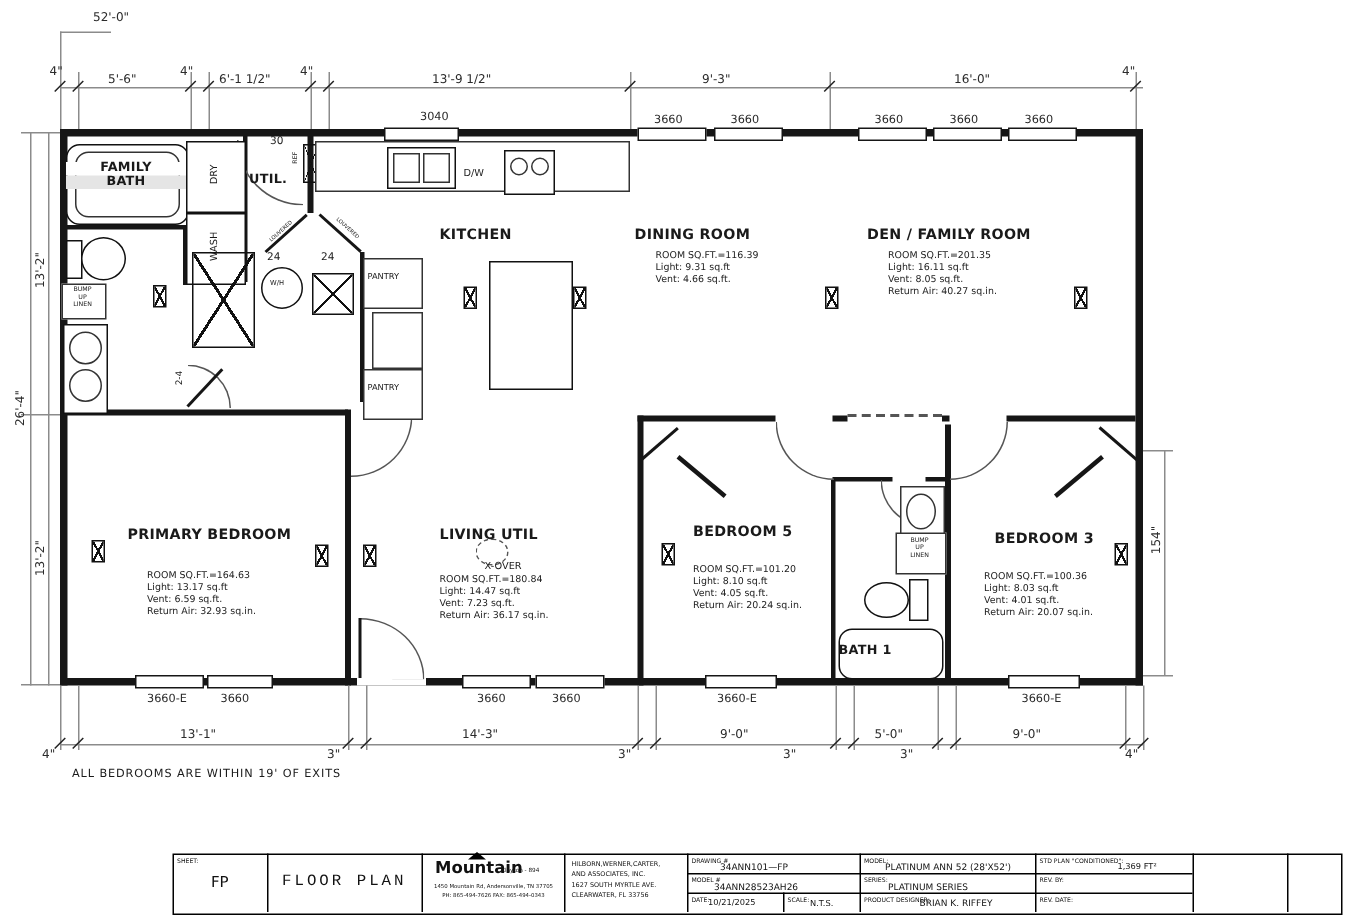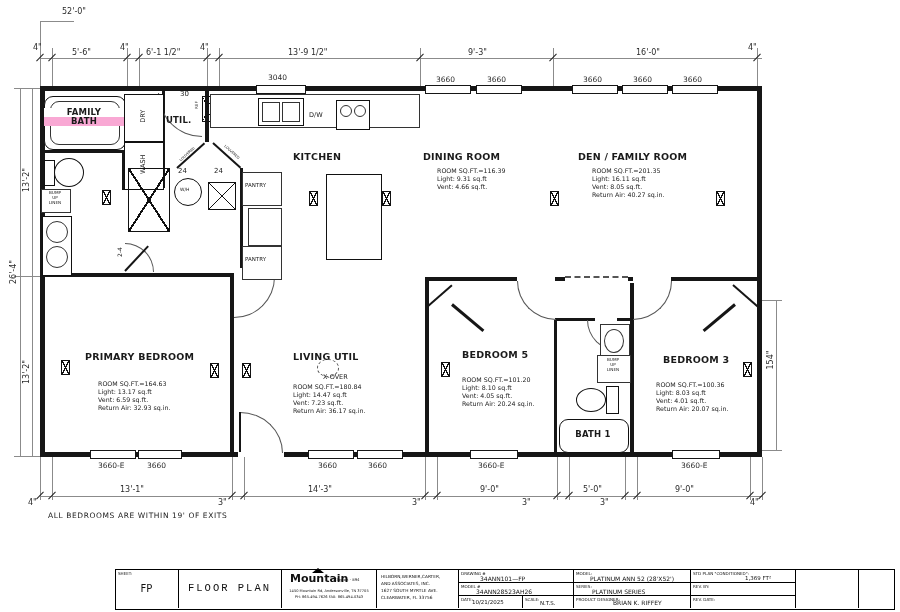--- a/index.html
+++ b/index.html
@@ -91,21 +91,21 @@
   <div class="wall" style="left:40px;top:452px;width:722px;height:5px"></div>
   <div class="wall" style="left:40px;top:86px;width:5px;height:371px"></div>
   <div class="wall" style="left:757px;top:86px;width:5px;height:371px"></div>
 
   <div class="window" style="left:256px;width:48px"></div>
   <div class="window" style="left:425px;width:44px"></div>
   <div class="window" style="left:476px;width:44px"></div>
   <div class="window" style="left:572px;width:44px"></div>
   <div class="window" style="left:622px;width:44px"></div>
   <div class="window" style="left:672px;width:44px"></div>
-  <div class="lbl winlbl" style="left:268px;top:74px">3040</div>
+  <div class="lbl winlbl" style="left:280px;top:74px">3040</div>
   <div class="lbl winlbl" style="left:436px;top:76px">3660</div>
   <div class="lbl winlbl" style="left:487px;top:76px">3660</div>
   <div class="lbl winlbl" style="left:583px;top:76px">3660</div>
   <div class="lbl winlbl" style="left:633px;top:76px">3660</div>
   <div class="lbl winlbl" style="left:683px;top:76px">3660</div>
 
   <div class="window windowB" style="left:90px;width:44px"></div>
   <div class="window windowB" style="left:138px;width:42px"></div>
   <div class="window windowB" style="left:308px;width:44px"></div>
   <div class="window windowB" style="left:357px;width:44px"></div>
@@ -160,21 +160,21 @@
 
   <div class="lbl" style="left:180px;top:91px;font-size:7px">30</div>
   <div class="lbl" style="left:178px;top:168px;font-size:7px">24</div>
   <div class="lbl" style="left:214px;top:168px;font-size:7px">24</div>
   <div class="lbl vert" style="left:110px;top:249px;width:20px;font-size:6px;text-align:center">2-4</div>
 
   <div class="fixture round" style="left:44px;top:96px;width:80px;height:52px"></div>
   <div class="thinfix round" style="left:50px;top:101px;width:68px;height:42px"></div>
   <div class="lbl rname" style="left:44px;top:108px;width:80px;text-align:center;font-size:8.5px;line-height:9px">
     <div style="background:#fff">FAMILY</div>
-    <div style="background:#f9a8d4">BATH</div>
+    <div style="background:#e5e5e5">BATH</div>
   </div>
   <div class="fixture" style="left:124px;top:94px;width:38px;height:46px;border-width:1px"></div>
   <div class="fixture" style="left:124px;top:142px;width:38px;height:46px;border-width:1px"></div>
   <div class="lbl vert" style="left:131px;top:113px;width:24px;text-align:center;font-size:6.5px">DRY</div>
   <div class="lbl vert" style="left:131px;top:161px;width:24px;text-align:center;font-size:6.5px">WASH</div>
   <div class="lbl rname" style="left:166px;top:116px;font-size:8.5px">UTIL.</div>
   <div class="fixture" style="left:44px;top:160px;width:9px;height:24px;border-width:1px"></div>
   <div class="fixture circle" style="left:54px;top:158px;width:28px;height:27px;border-width:1px"></div>
   <div class="xbox" style="left:128px;top:168px;width:40px;height:62px"></div>
   <div class="thinfix" style="left:41px;top:189px;width:28px;height:22px"></div>
@@ -253,21 +253,21 @@
   <div class="lbl tiny" style="left:598px;top:358px;width:30px">
     <div>BUMP</div>
     <div>UP</div>
     <div>LINEN</div>
   </div>
   <div class="thinfix" style="left:600px;top:324px;width:28px;height:30px"></div>
   <div class="thinfix circle" style="left:604px;top:329px;width:18px;height:22px"></div>
   <div class="fixture circle" style="left:576px;top:388px;width:28px;height:22px;border-width:1px"></div>
   <div class="fixture" style="left:606px;top:386px;width:11px;height:26px;border-width:1px"></div>
   <div class="fixture round" style="left:559px;top:419px;width:68px;height:32px"></div>
-  <div class="lbl rname" style="left:559px;top:430px;width:68px;text-align:center;font-size:8.5px">BATH 1</div>
+  <div class="lbl rname" style="left:559px;top:430px;width:68px;font-size:8.5px">BATH 1</div>
 
   <div class="lbl rname" style="left:663px;top:355px">BEDROOM 3</div>
   <div class="stats" style="left:656px;top:381px">
     <div>ROOM SQ.FT.=100.36</div>
     <div>Light: 8.03 sq.ft</div>
     <div>Vent: 4.01 sq.ft.</div>
     <div>Return Air: 20.07 sq.in.</div>
   </div>
 
   <div class="reg" style="left:102px;top:190px"></div>

